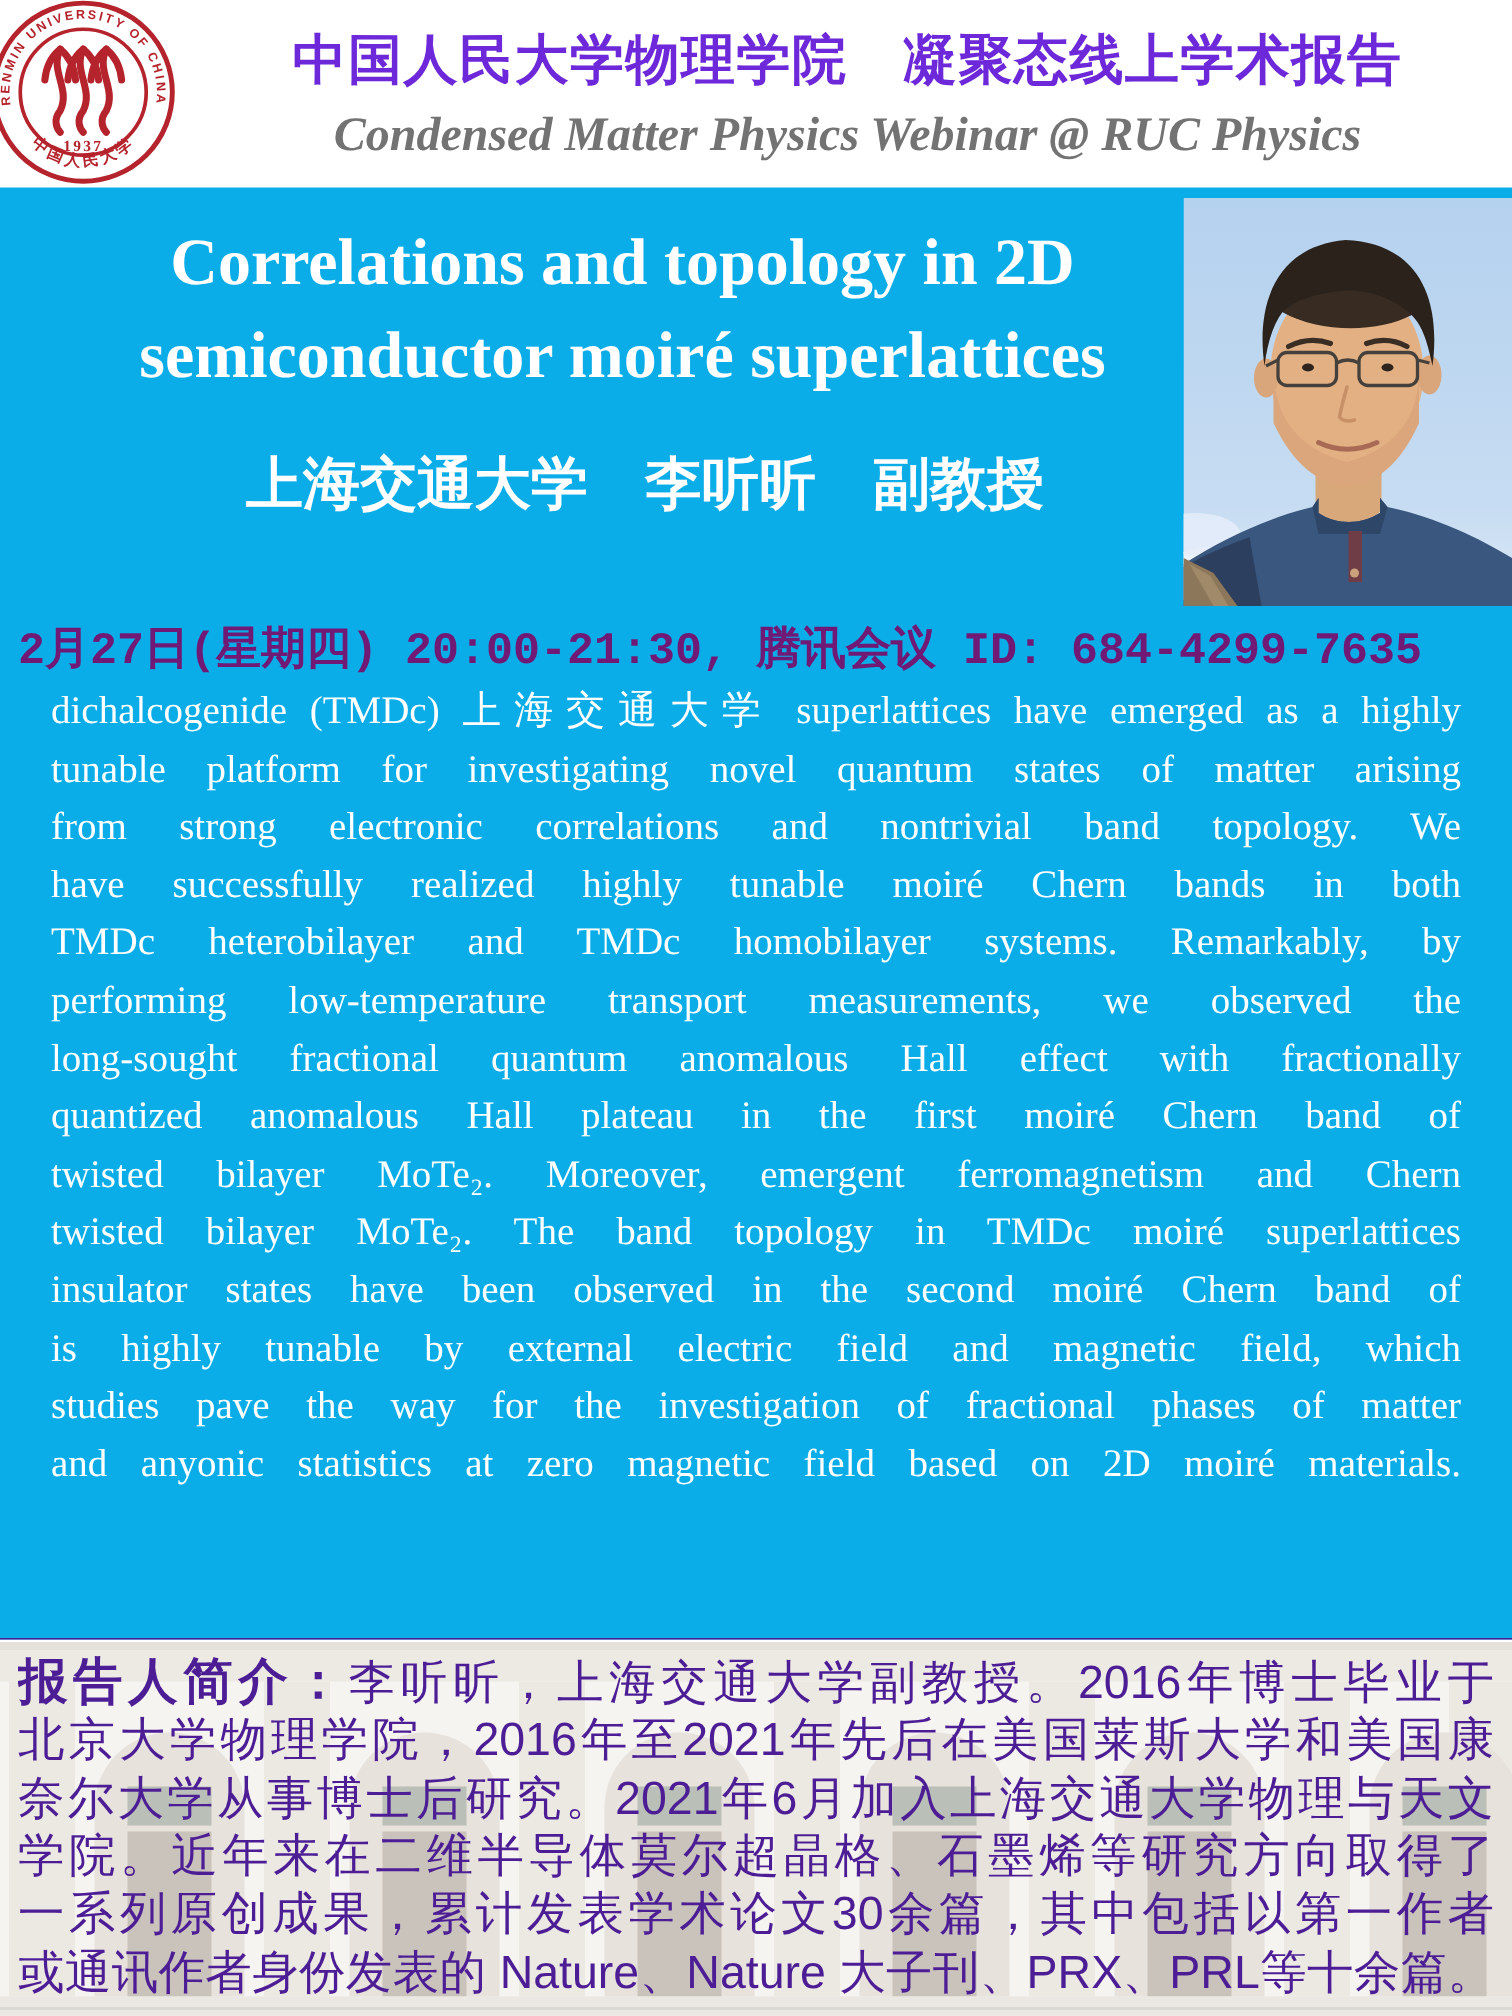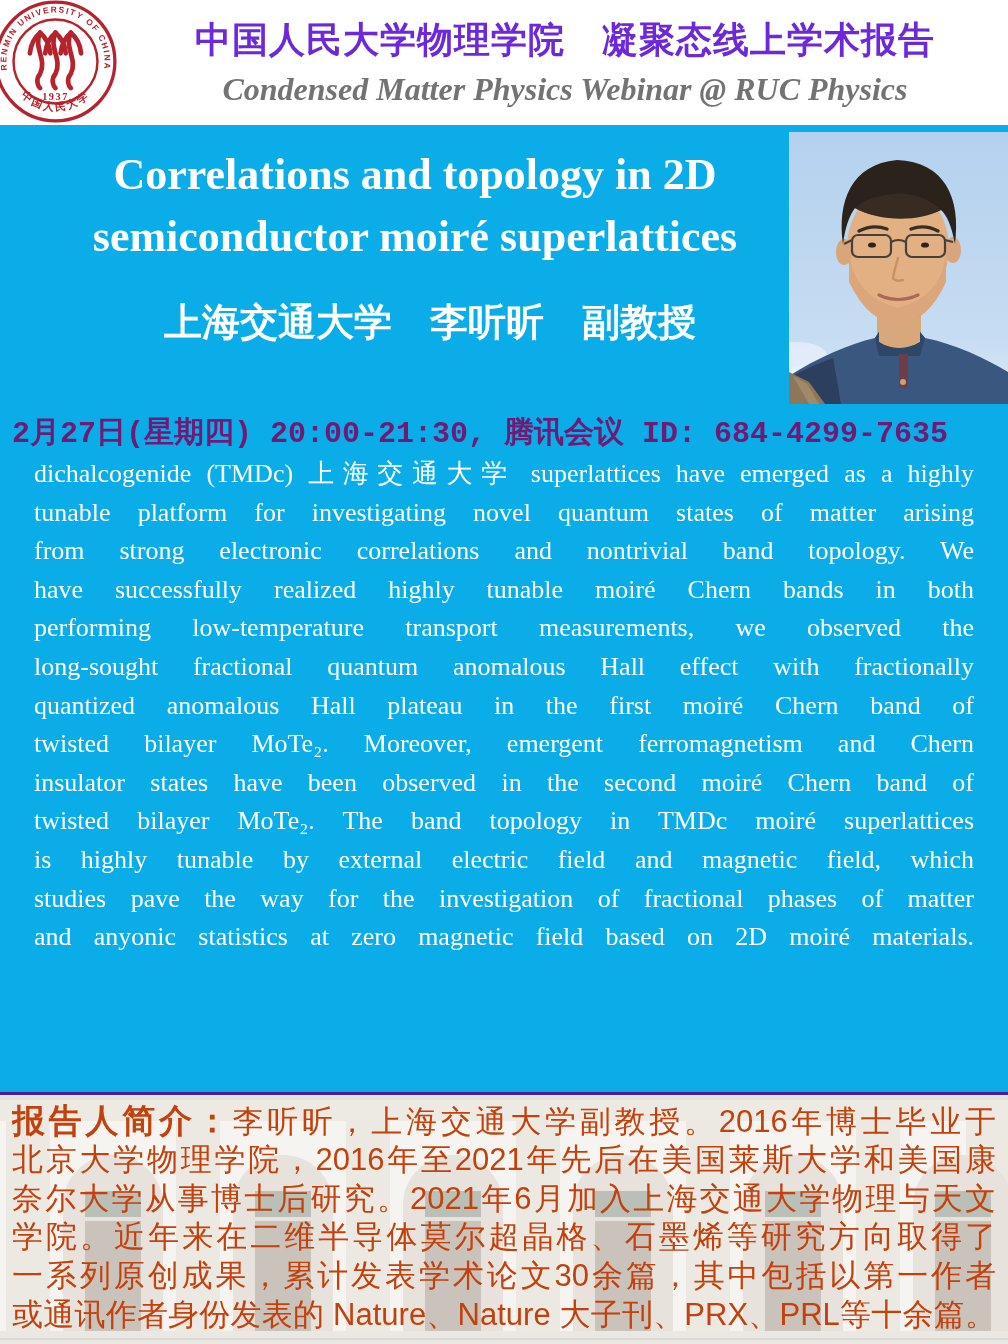--- a/index.html
+++ b/index.html
@@ -10,39 +10,39 @@
   .hdr{position:absolute;top:0;left:0;width:1008px;height:125px;background:#ffffff;}
   .logo{position:absolute;left:-8px;top:-2px;}
   .hdr-text{position:absolute;left:135px;top:0;width:860px;height:125px;text-align:center;}
   .hdr-cn{margin-top:16px;font-size:36px;font-weight:bold;color:#6d28d9;letter-spacing:1px;
           font-family:"Liberation Serif","DejaVu Serif",serif;white-space:nowrap;}
   .hdr-en{margin-top:6px;font-size:32px;font-weight:bold;font-style:italic;color:#737373;
           font-family:"Liberation Serif","DejaVu Serif",serif;white-space:nowrap;}
 
   
   .blue{position:absolute;top:125px;left:0;width:1008px;height:967px;background:#0bade9;
-        border-bottom:3px solid #4c1d95;}
+        border-bottom:1px solid #4c1d95;}
   .t1,.t2{position:absolute;left:0;width:830px;text-align:center;color:#ffffff;
           font-weight:bold;font-size:44px;white-space:nowrap;}
   .t1{top:24px;}
   .t2{top:86px;}
   .speaker{position:absolute;top:172px;left:0;width:860px;text-align:center;color:#ffffff;
            font-size:38px;font-weight:bold;white-space:nowrap;}
   .photo{position:absolute;top:7px;left:789px;width:219px;height:272px;display:block;}
   .sched{position:absolute;top:287px;left:0;width:960px;text-align:center;
          font-size:30px;font-weight:bold;color:#701a75;white-space:nowrap;font-family:Liberation Mono, monospace;}
   .abstract{position:absolute;top:330px;left:34px;width:940px;color:#ffffff;}
   .al{font-size:26px;line-height:38.6px;height:38.6px;overflow:hidden;
       text-align:justify;text-align-last:justify;white-space:normal;}
   .al b{font-weight:bold;}
 
   
   .bio{position:absolute;top:1095px;left:0;width:1008px;height:249px;background:#ece8e1;}
   .bio-bg{position:absolute;top:0;left:0;}
-  .bio-text{position:absolute;top:7px;left:12px;width:984px;color:#c2410c;
+  .bio-text{position:absolute;top:7px;left:12px;width:984px;color:#4c1d95;
             font-family:"Liberation Sans","DejaVu Sans",sans-serif;}
   .bl{font-size:31px;line-height:38.8px;height:38.8px;overflow:hidden;
       text-align:justify;text-align-last:justify;}
   .bl b{font-weight:bold;font-size:33px;}
 </style>
 </head>
 <body>
 
 <div id="page">
 
@@ -141,26 +141,27 @@
       <path d="M4 244 L 18 252 L 30 272 L 20 272 Z" fill="#a18a69"></path>
     </svg>
 
     <div class="sched">2月27日(星期四) 20:00-21:30, 腾讯会议 ID: 684-4299-7635</div>
 
     <div class="abstract">
       <div class="al">dichalcogenide (TMDc) 上海交通大学 superlattices have emerged as a highly</div>
       <div class="al">tunable platform for investigating novel quantum states of matter arising</div>
       <div class="al">from strong electronic correlations and nontrivial band topology. We</div>
       <div class="al">have successfully realized highly tunable moiré Chern bands in both</div>
+      <div class="al">TMDc heterobilayer and TMDc homobilayer systems. Remarkably, by</div>
       <div class="al">performing low-temperature transport measurements, we observed the</div>
       <div class="al">long-sought fractional quantum anomalous Hall effect with fractionally</div>
       <div class="al">quantized anomalous Hall plateau in the first moiré Chern band of</div>
       <div class="al">twisted bilayer MoTe₂. Moreover, emergent ferromagnetism and Chern</div>
+      <div class="al">twisted bilayer MoTe₂. The band topology in TMDc moiré superlattices</div>
       <div class="al">insulator states have been observed in the second moiré Chern band of</div>
-      <div class="al">twisted bilayer MoTe₂. The band topology in TMDc moiré superlattices</div>
       <div class="al">is highly tunable by external electric field and magnetic field, which</div>
       <div class="al">studies pave the way for the investigation of fractional phases of matter</div>
       <div class="al">and anyonic statistics at zero magnetic field based on 2D moiré materials.</div>
     </div>
   </section>
 
   <section class="bio">
     <svg class="bio-bg" width="1008" height="249" viewBox="0 0 1008 249">
       <rect width="1008" height="249" fill="#eae6df"></rect>
       <rect y="0" width="1008" height="26" fill="#d8d0c4"></rect>

